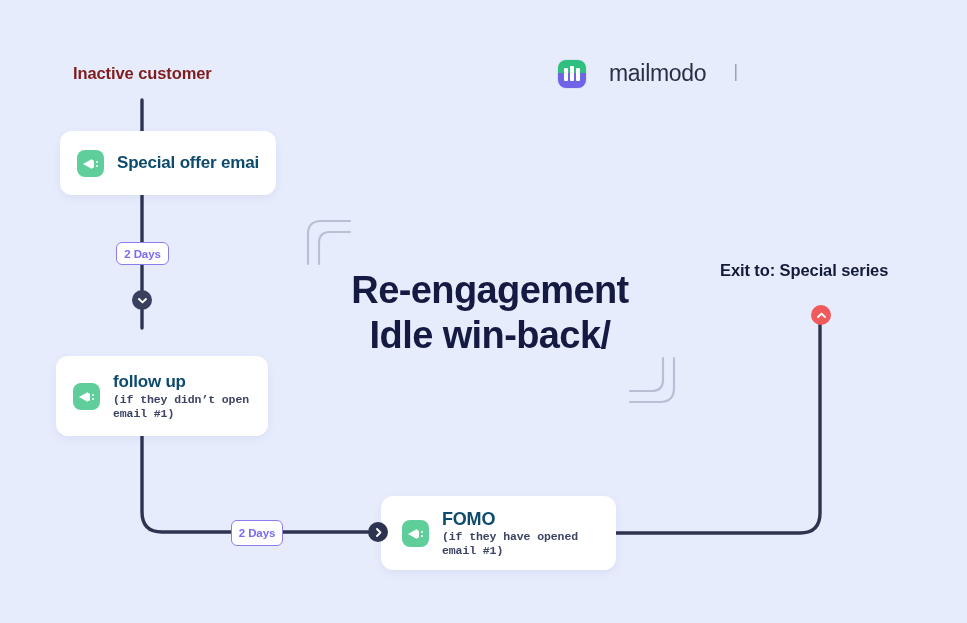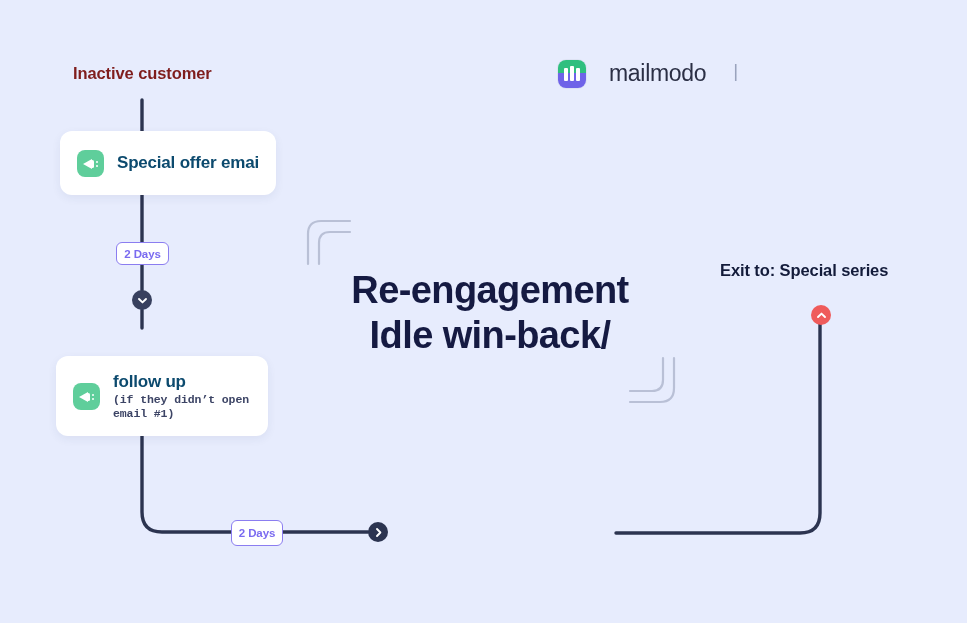--- a/index.html
+++ b/index.html
@@ -192,20 +192,32 @@
         <i class="horn-tail"></i>
         <i class="wv1"></i>
         <i class="wv2"></i>
     </span>
     <span class="card-txt">
       <span class="card-title" style="display:block">follow up</span>
       <span class="card-sub" style="display:block">(if they didn’t open email #1)</span>
     </span>
   </div>
 
+  <div class="card" id="card-fomo">
+    <span class="card-ico" style="margin-left:21px">
+      <i class="horn"></i>
+        <i class="horn-tail"></i>
+        <i class="wv1"></i>
+        <i class="wv2"></i>
+    </span>
+    <span class="card-txt">
+      <span class="card-title" style="display:block;font-size:18px">FOMO</span>
+      <span class="card-sub" style="display:block">(if they have opened email #1)</span>
+    </span>
+  </div>
 
   <div class="badge" id="badge-1">2 Days</div>
   <div class="badge" id="badge-2">2 Days</div>
 
   <div class="node" id="node-down">
     <svg width="11" height="11" viewBox="0 0 11 11" xmlns="http://www.w3.org/2000/svg">
       <path d="M2,4 L5.5,7.4 L9,4" fill="none" stroke="#ffffff" stroke-width="1.9" stroke-linecap="round" stroke-linejoin="round"></path>
     </svg>
   </div>
 

